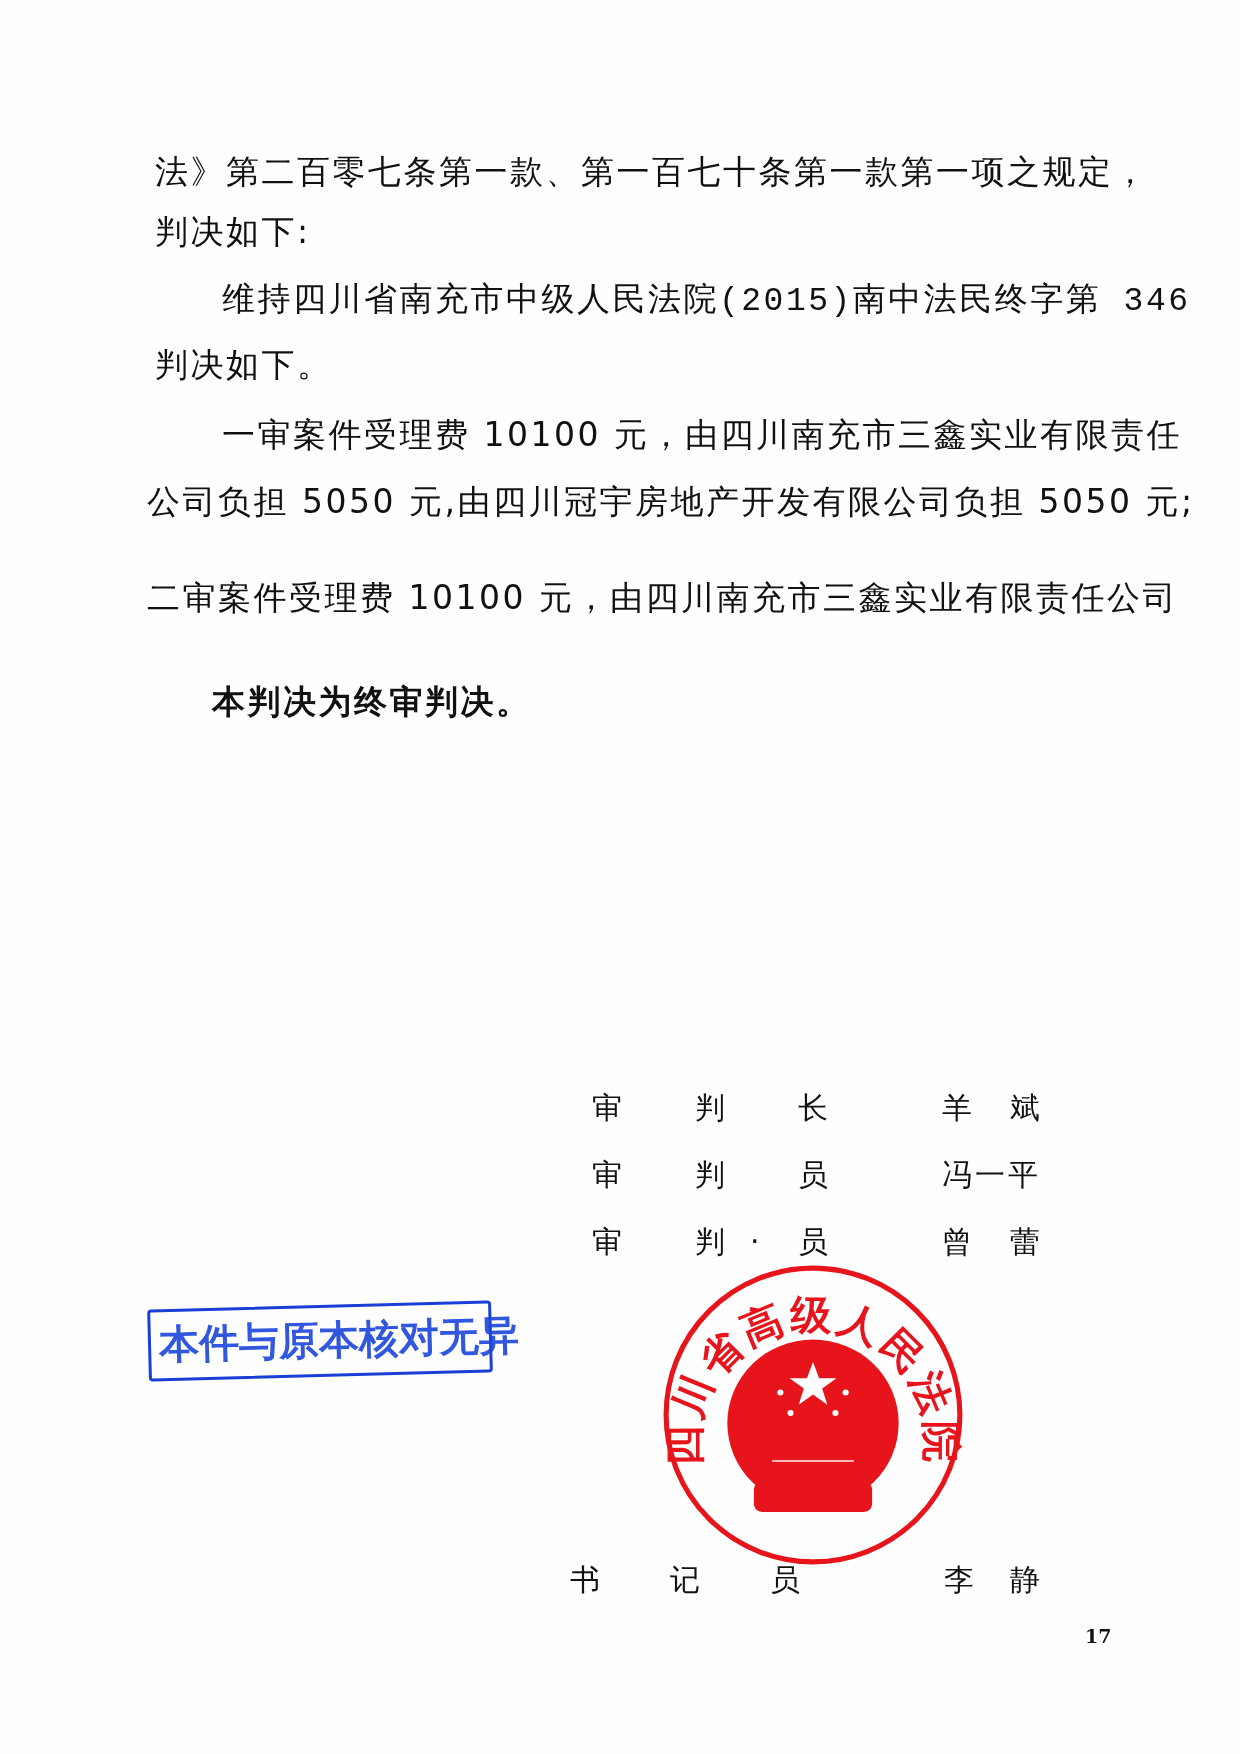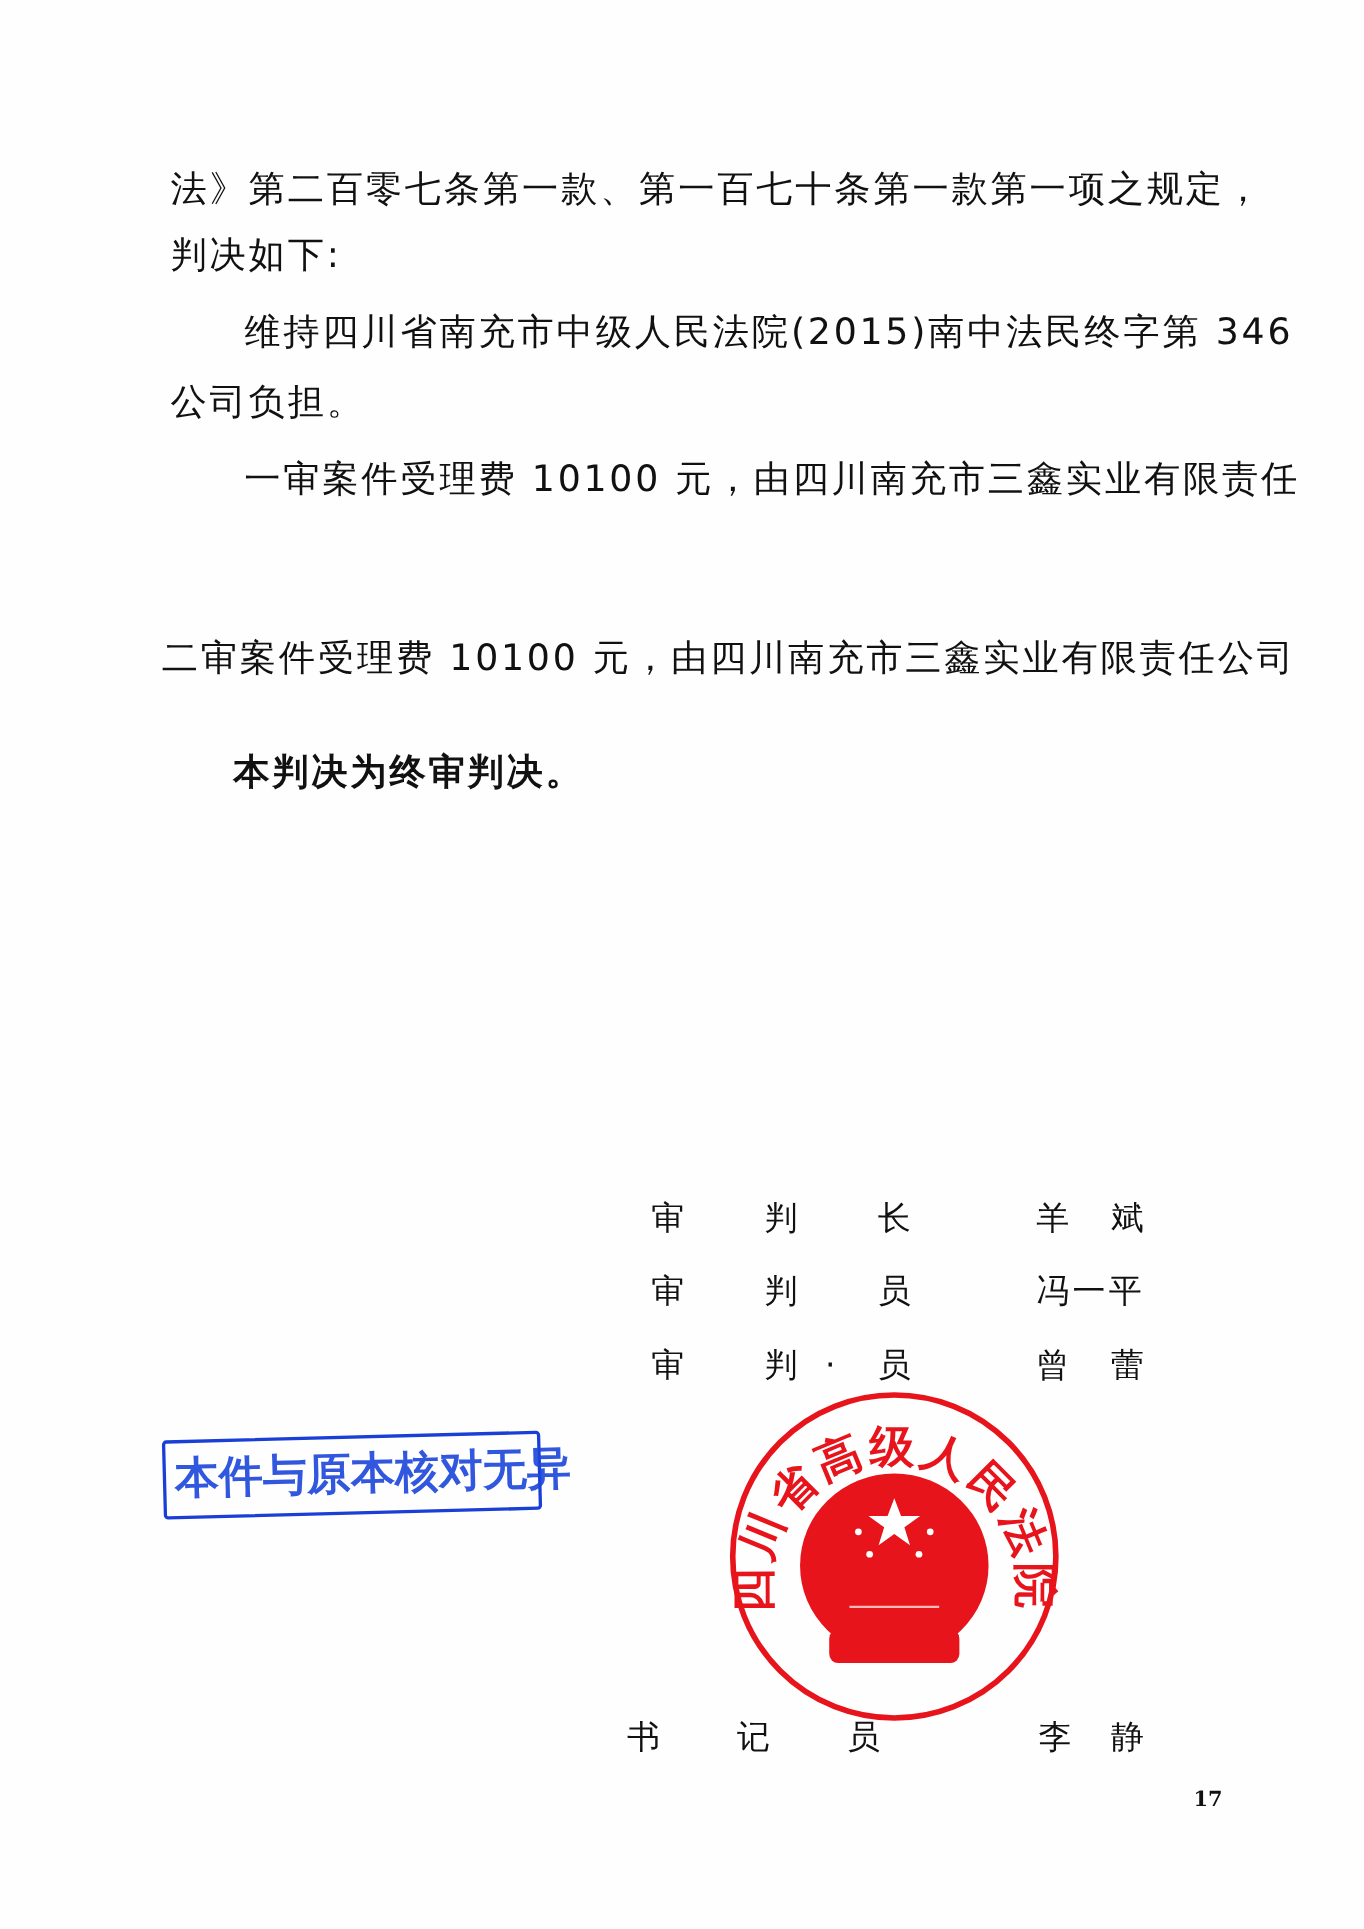--- a/index.html
+++ b/index.html
@@ -18,23 +18,24 @@
   .date { position:absolute; left:640px; top:1422px; font-size:32px; line-height:40px; letter-spacing:1px; color:#111; white-space:nowrap; }
   .pagenum { position:absolute; left:1085px; top:1625px; font-family:"DejaVu Serif","Liberation Serif",serif; font-weight:bold; font-size:19px; }
 </style>
 </head>
 <body>
 
 <div class="page">
 
   <div class="line" style="left:155px; top:152px;">法》第二百零七条第一款、第一百七十条第一款第一项之规定，</div>
   <div class="line" style="left:155px; top:212px;text-align:right;">判决如下:</div>
-  <div class="line" style="left:222px; top:282px;">维持四川省南充市中级人民法院(2015)南中法民终字第 346</div>
-  <div class="line" style="left:155px; top:345px;">公司负担。</div>
+  <div class="line" style="left:222px; top:282px;font-family:Liberation Mono, monospace;">维持四川省南充市中级人民法院(2015)南中法民终字第 346</div>
+  <div class="line" style="left:155px; top:345px;">判决如下。</div>
   <div class="line" style="left:222px; top:415px;">一审案件受理费 10100 元，由四川南充市三鑫实业有限责任</div>
+  <div class="line" style="left:147px; top:482px;">公司负担 5050 元,由四川冠宇房地产开发有限公司负担 5050 元;</div>
   <div class="line" style="left:147px; top:550px;margin-top:28px;">二审案件受理费 10100 元，由四川南充市三鑫实业有限责任公司</div>
   <div class="line bold" style="left:212px; top:682px;">本判决为终审判决。</div>
 
   <div class="sig-row" style="left:0; top:1090px; width:1240px;">
     <span style="left:592px;">审</span>
     <span style="left:695px;">判</span>
     <span style="left:798px;">长</span>
     <span style="left:942px;">羊</span>
     <span style="left:1010px;">斌</span>
   </div>

